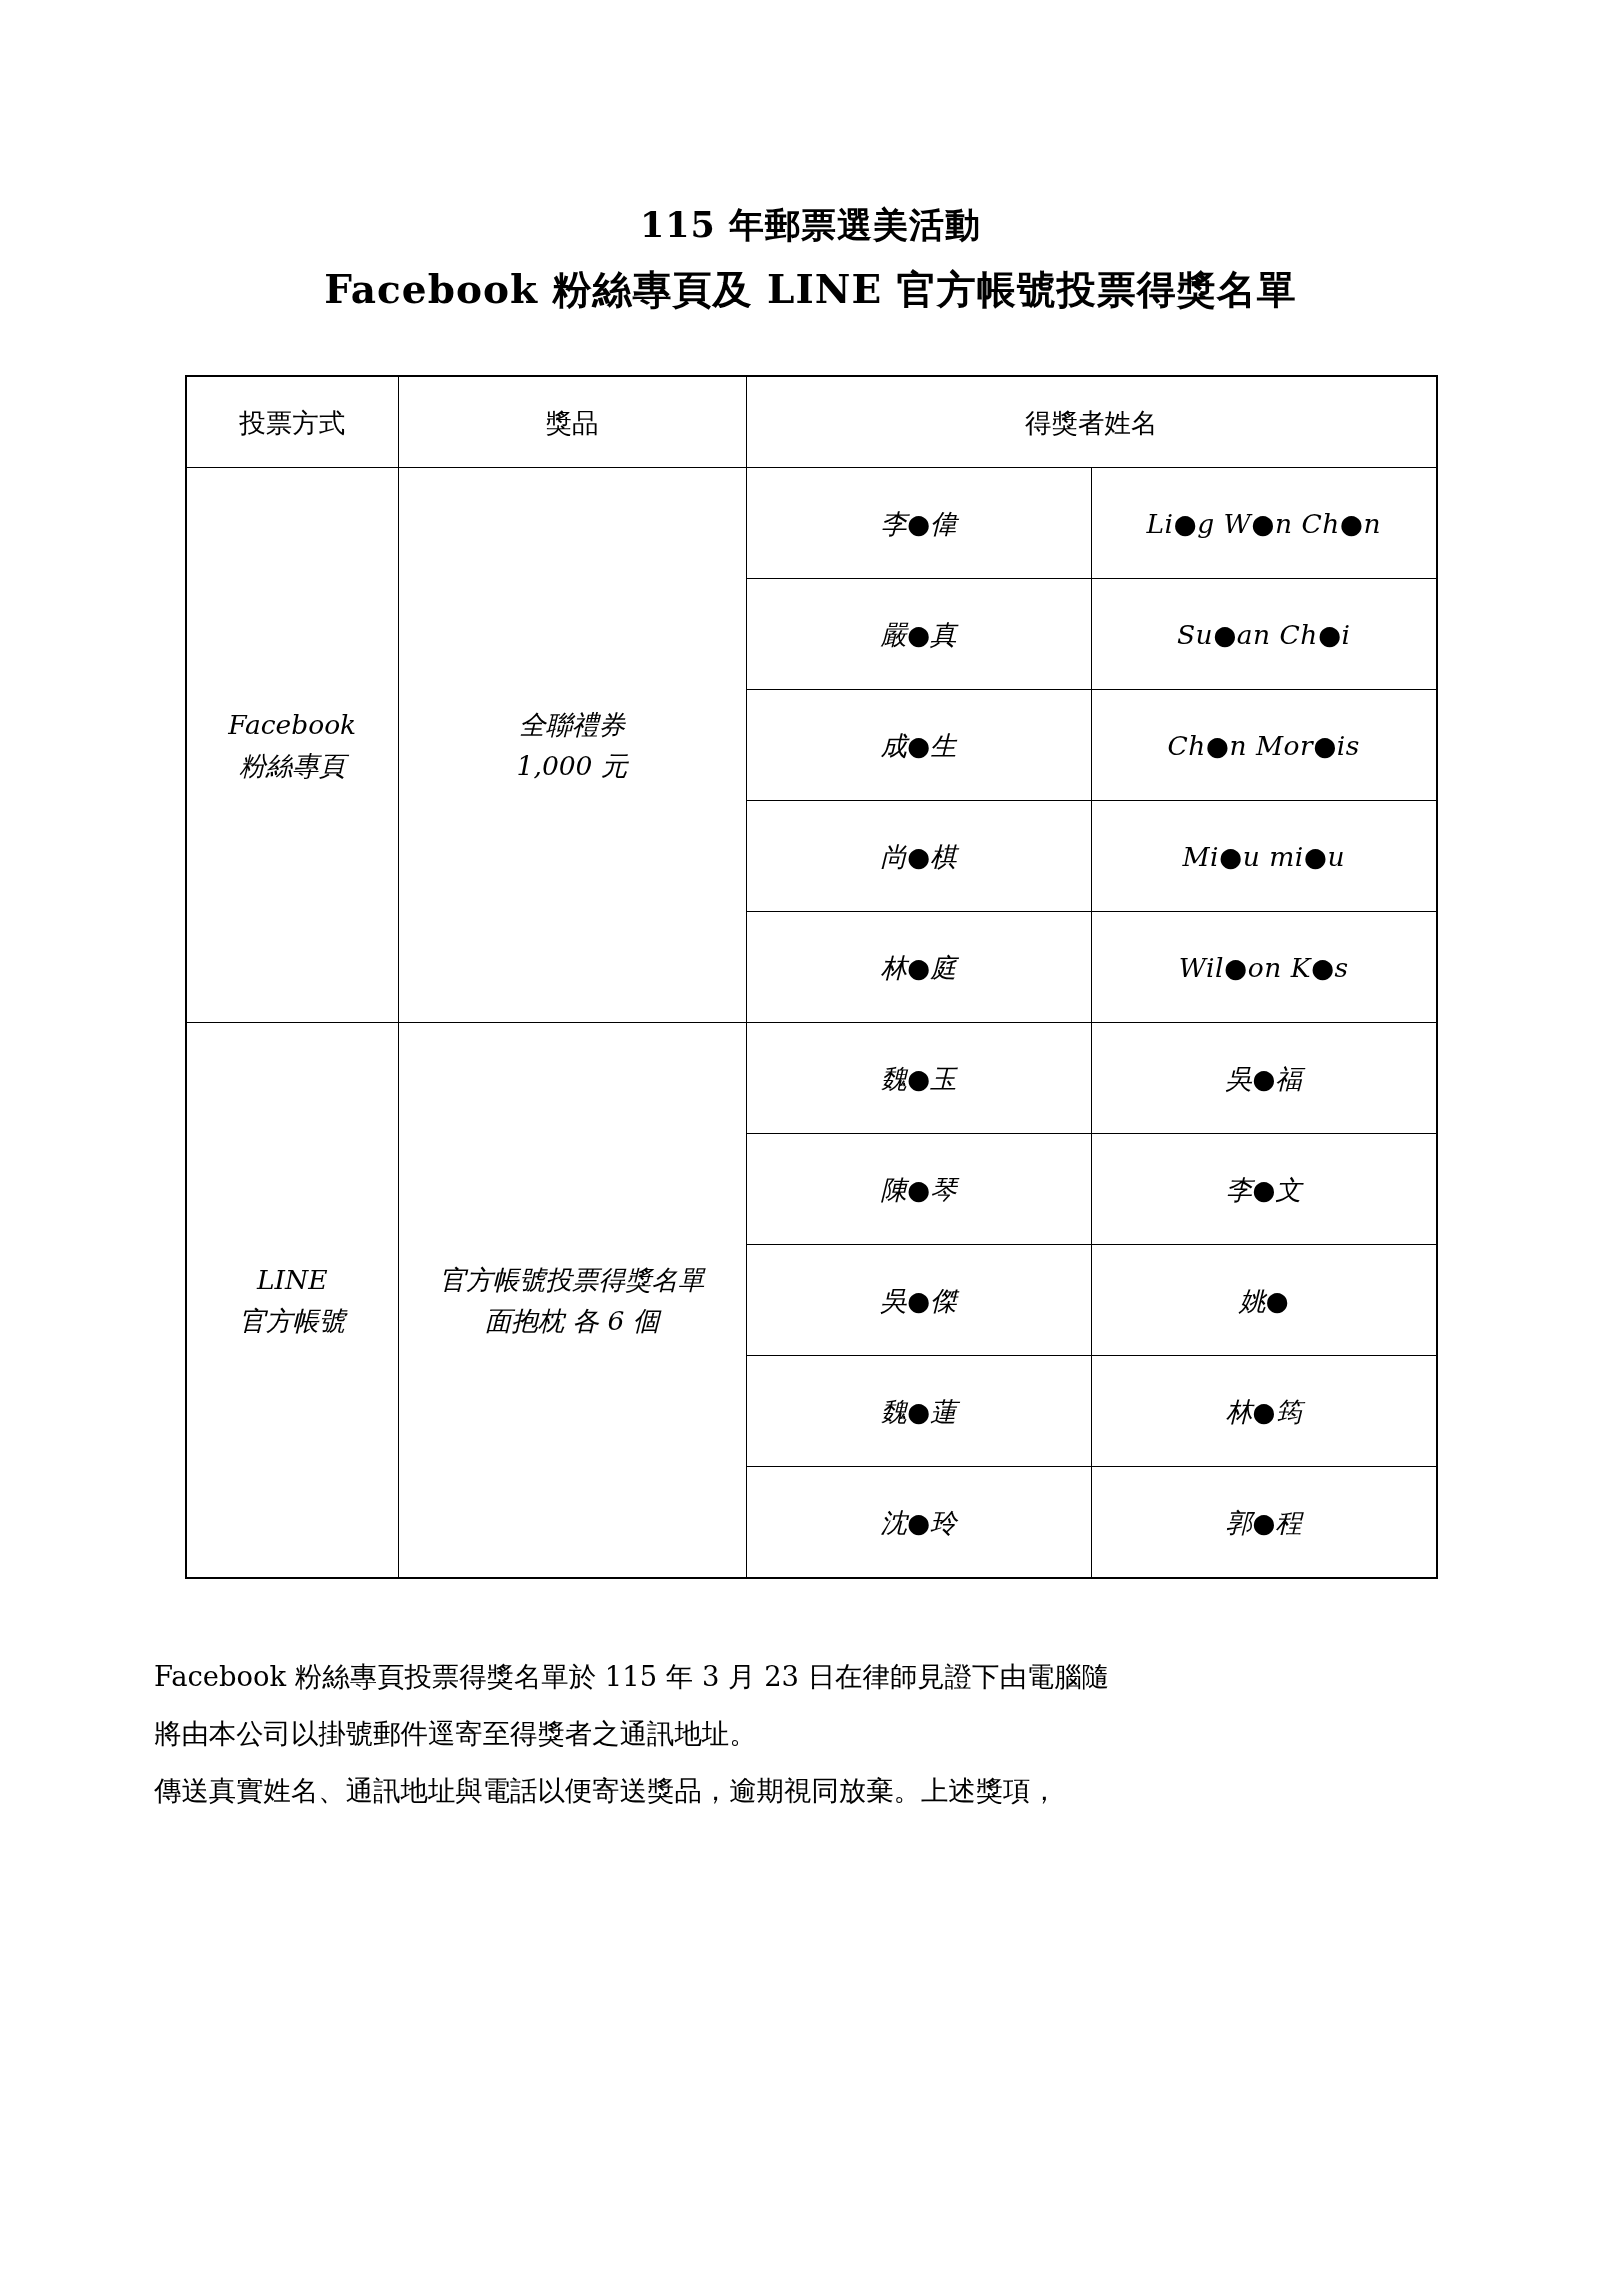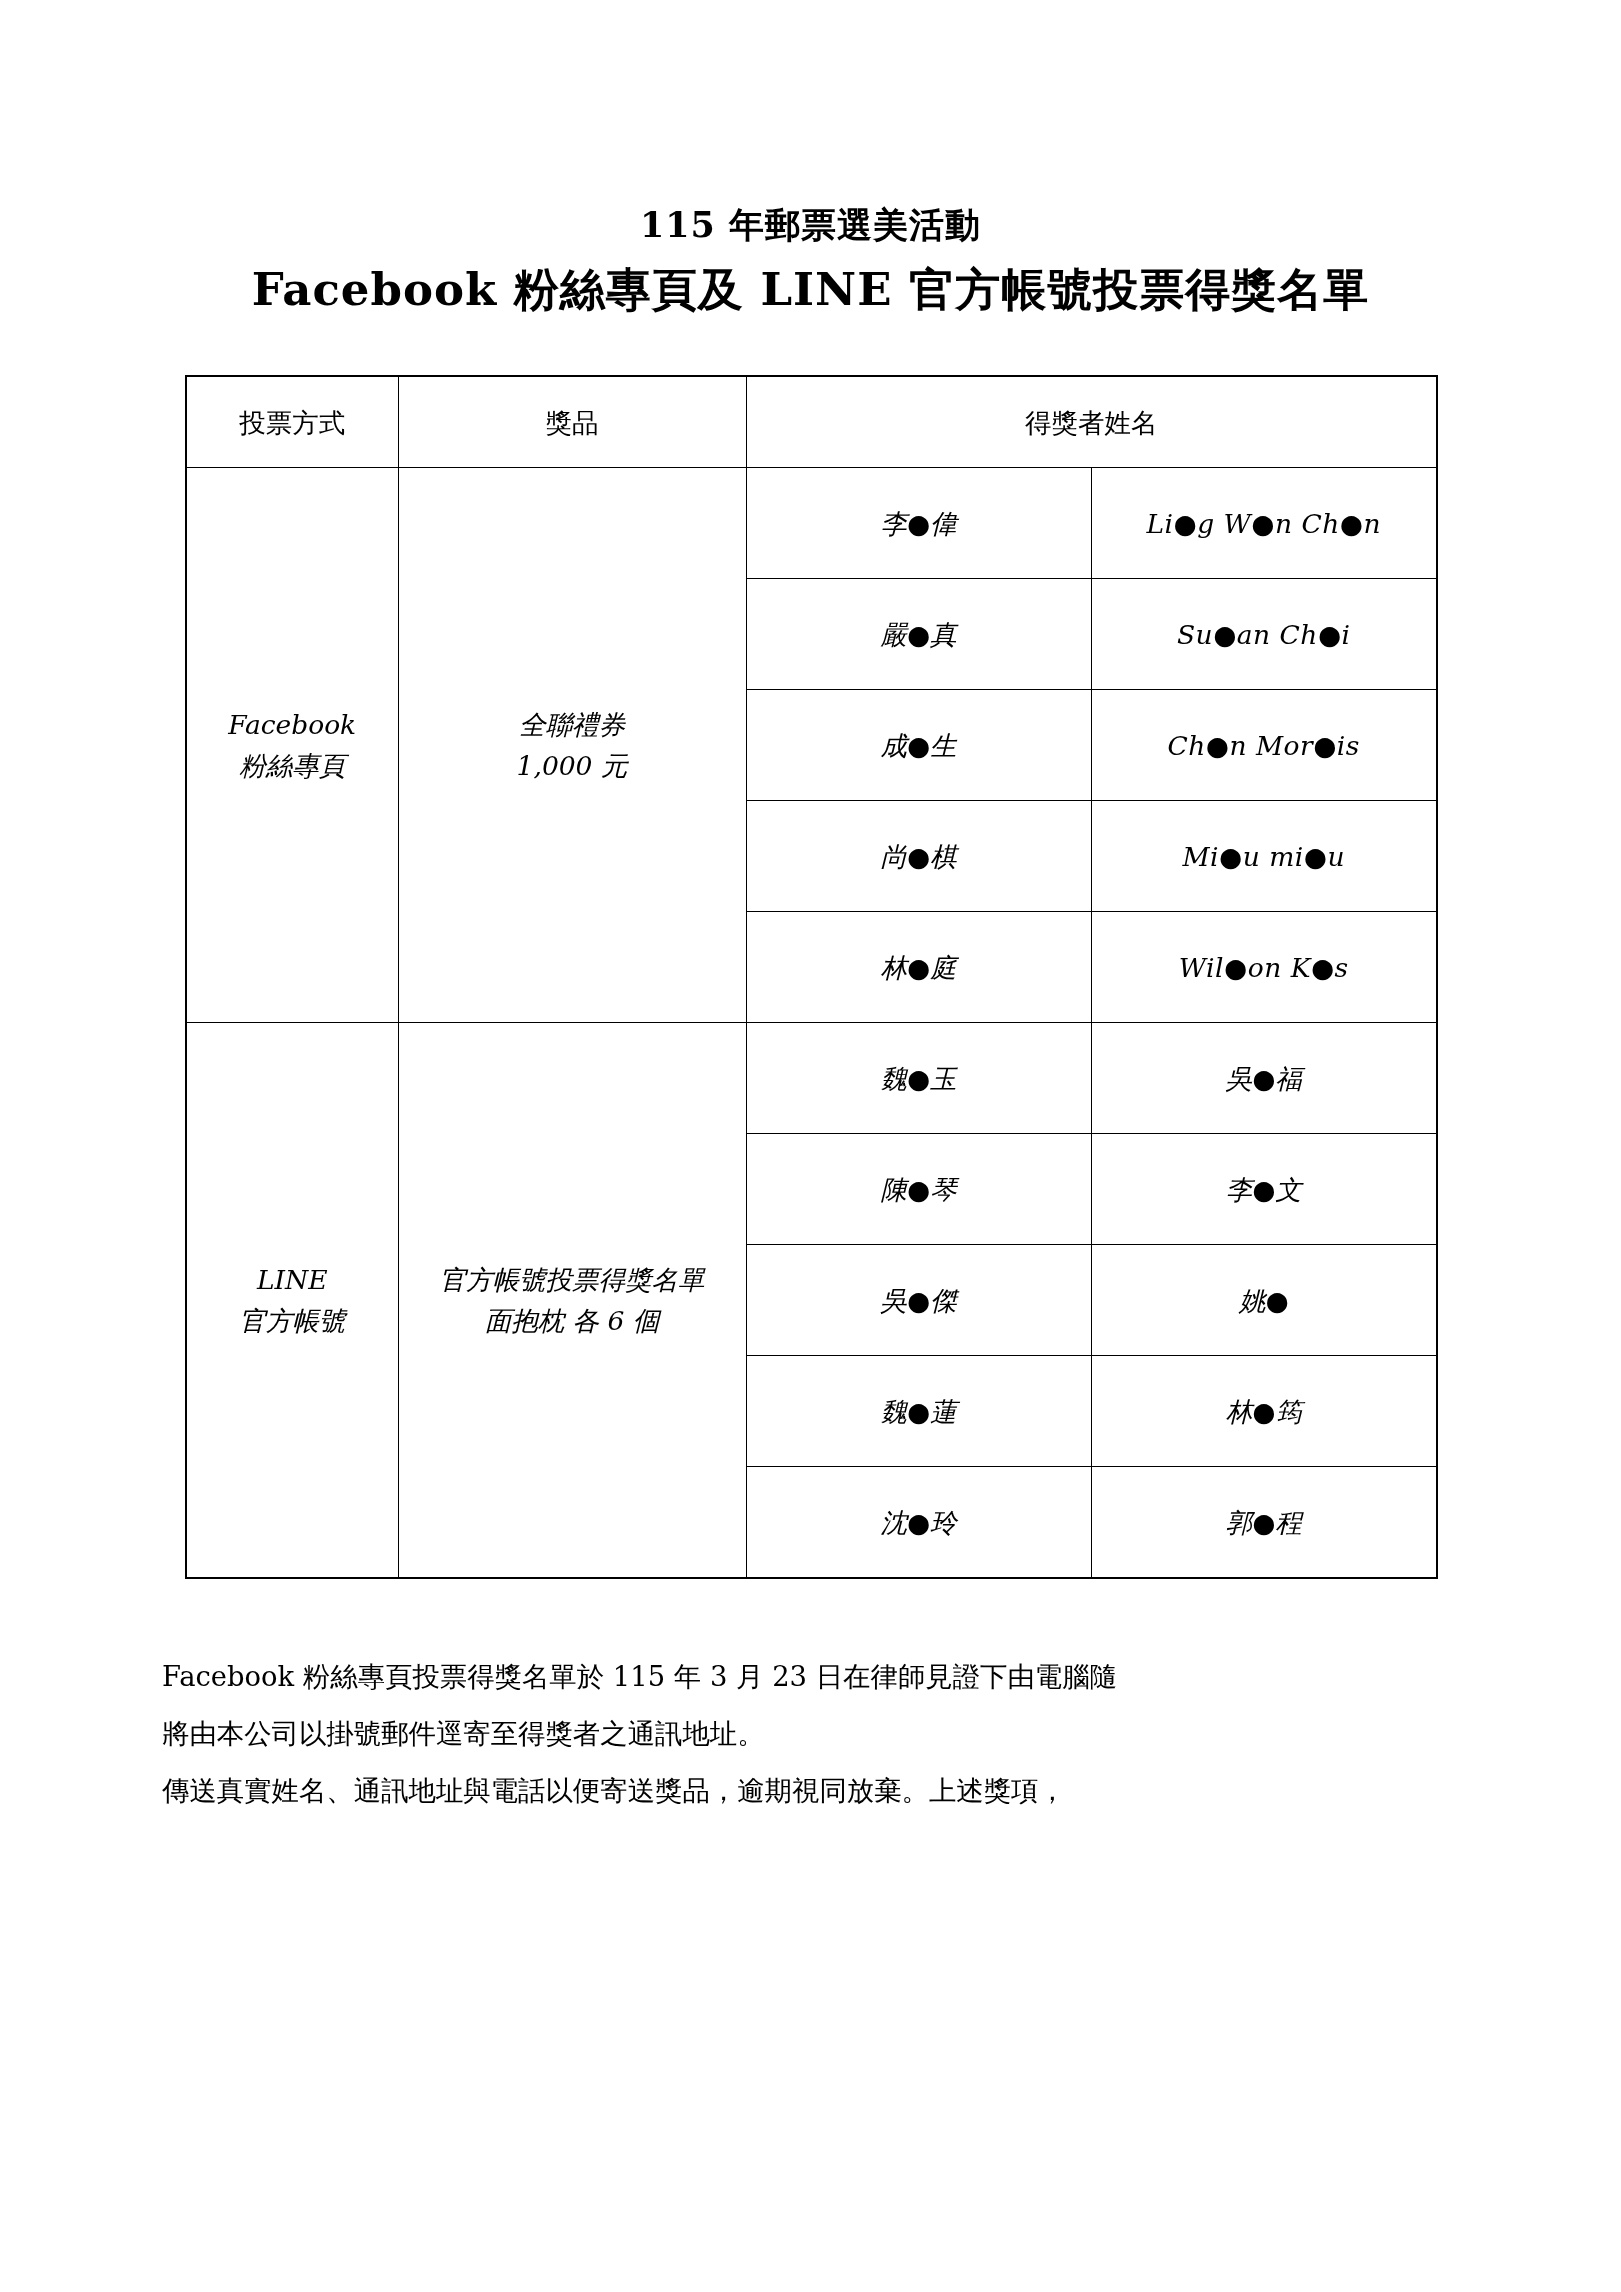--- a/index.html
+++ b/index.html
@@ -29,21 +29,21 @@
     text-align: center;
   }
   .title-line {
     font-weight: bold;
     font-size: 36px;
     line-height: 65px;
     letter-spacing: 1px;
     white-space: nowrap;
   }
   .title-line-1 { font-size: 35px; text-align: center; }
-  .title-line-2 { font-size: 45px; }
+  .title-line-2 { font-size: 39px; }
 
   
   .table-wrap {
     margin: 53px auto 0 auto;
     width: 1251px;
   }
   table.winners {
     border-collapse: collapse;
     width: 100%;
     table-layout: fixed;
@@ -85,21 +85,21 @@
 
   
   .note {
     margin: 69px auto 0 auto;
     width: 1313px;
     font-size: 27.4px;
     line-height: 57px;
     text-align: justify;
     text-justify: inter-ideograph;
   }
-  .note p { margin: 8px; }
+  .note p { margin: 0; }
   .note-line { display: block; white-space: nowrap; }
 </style>
 </head>
 <body>
 
 <div class="page">
 
   <div class="title-block">
     <div class="title-line title-line-1">115 年郵票選美活動</div>
     <div class="title-line title-line-2">Facebook 粉絲專頁及 LINE 官方帳號投票得獎名單</div>

